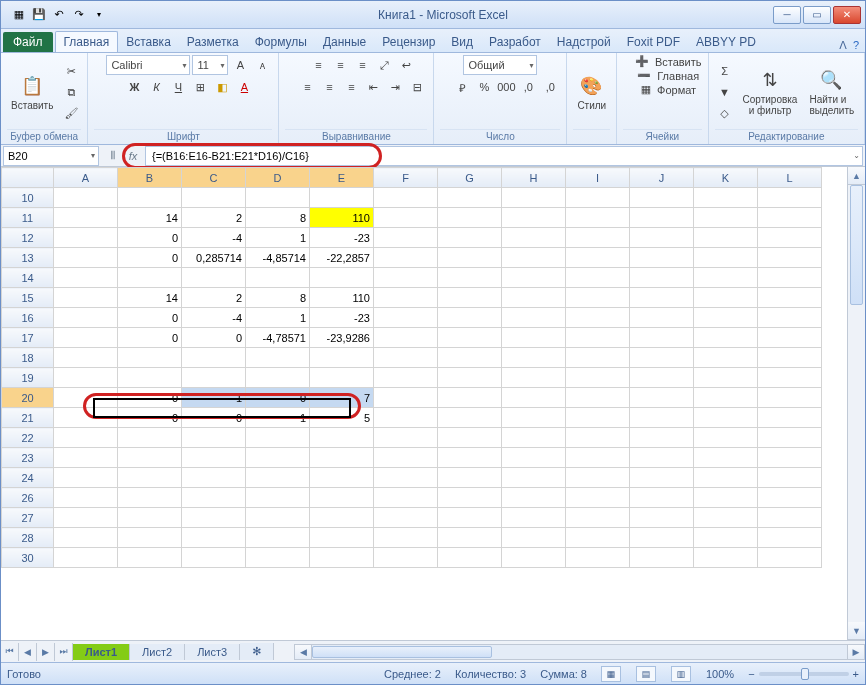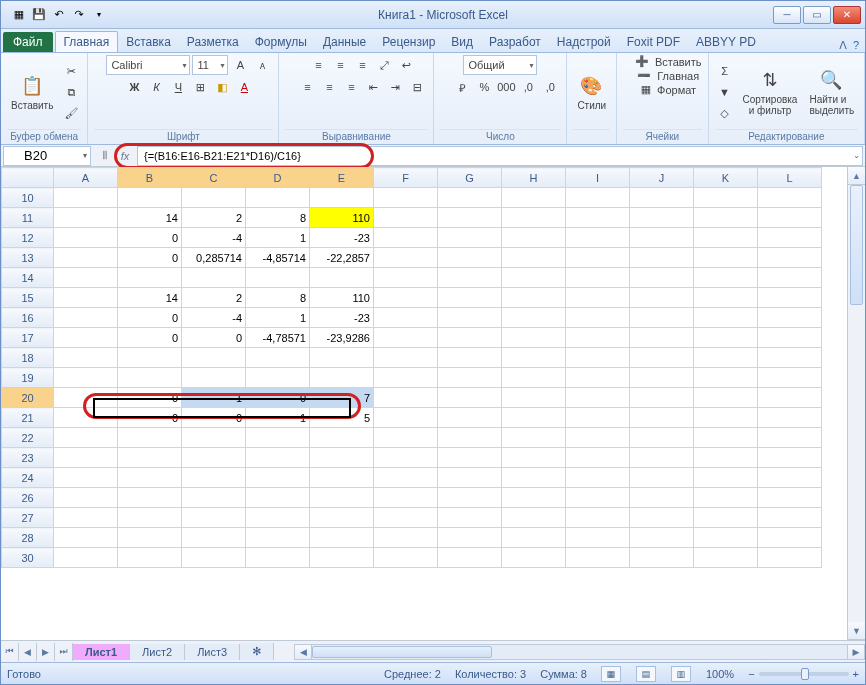--- a/index.html
+++ b/index.html
@@ -33,21 +33,21 @@
 .bigbtn { display: flex; flex-direction: column; align-items: center; gap: 2px; padding: 2px 4px; font-size: 10px; color: #444; }
 .bigbtn .ico { width: 24px; height: 24px; display: flex; align-items: center; justify-content: center; font-size: 18px; }
 .smallbtn { width: 20px; height: 20px; display: flex; align-items: center; justify-content: center; font-size: 11px; border: 1px solid transparent; }
 .sel { height: 20px; border: 1px solid #b1c5e1; background: #fff; font-size: 11px; padding: 0 14px 0 4px; position: relative; display: flex; align-items: center; }
 .sel::after { content: '▾'; position: absolute; right: 3px; font-size: 8px; color: #666; }
 .col { display: flex; flex-direction: column; gap: 1px; }
 .row { display: flex; gap: 2px; padding-left: 12px; }
 
 
 .fbar-row { height: 22px; border-bottom: 1px solid #c0c9d6; display: flex; align-items: center; background: #eef2f8; }
-.namebox { width: 88px; height: 20px; border: 1px solid #b1c5e1; background: #fff; margin: 0 2px; display: flex; align-items: center; padding: 0 20px; font-size: 13px; position: relative; }
+.namebox { width: 96px; height: 20px; border: 1px solid #b1c5e1; background: #fff; margin: 0 2px; display: flex; align-items: center; padding: 0 4px; font-size: 11px; position: relative; }
 .namebox::after { content: '▾'; position: absolute; right: 3px; font-size: 8px; color: #666; }
 .fxbtns { display: flex; gap: 0; padding: 0 2px; }
 .fxbtn { width: 20px; height: 20px; display: flex; align-items: center; justify-content: center; font-size: 11px; color: #6a7a8a; }
 .fbar { flex: 1; height: 20px; border: 1px solid #b1c5e1; background: #fff; margin-right: 2px; padding: 0 6px; font-size: 11px; display: flex; align-items: center; position: relative; }
 .fbar .highlight-oval { position: absolute; left: -24px; top: -4px; width: 260px; height: 26px; border: 3px solid #d02222; border-radius: 14px; pointer-events: none; }
 .fbar .expand { position: absolute; right: 2px; font-size: 8px; color: #666; }
 
 
 .grid-wrap { flex: 1; display: flex; overflow: hidden; position: relative; }
 .sheet { flex: 1; overflow: hidden; position: relative; }
@@ -67,21 +67,21 @@
 
 .vscroll { width: 18px; background: #eef2f8; border-left: 1px solid #c0c9d6; display: flex; flex-direction: column; }
 .vsbtn { height: 18px; display: flex; align-items: center; justify-content: center; font-size: 9px; color: #5a7aa6; background: linear-gradient(#f7f9fc,#e4ecf7); border-bottom: 1px solid #c0c9d6; }
 .vstrack { flex: 1; position: relative; }
 .vsthumb { position: absolute; left: 2px; right: 2px; top: 0; height: 120px; background: linear-gradient(#e8f0fb,#cfe0f7); border: 1px solid #a8c0e0; border-radius: 2px; }
 
 
 .sheettabs { height: 22px; background: #eef2f8; border-top: 1px solid #c0c9d6; display: flex; align-items: center; font-size: 11px; }
 .navbtn { width: 18px; height: 18px; display: flex; align-items: center; justify-content: center; font-size: 9px; color: #5a7aa6; border-right: 1px solid #c0c9d6; }
 .stab { padding: 2px 12px; background: #e4ecf7; border-right: 1px solid #c0c9d6; color: #3a5a8a; }
-.stab.active { background: #f0abfc; font-weight: bold; }
+.stab.active { background: #84cc16; font-weight: bold; }
 .hscroll { flex: 1; display: flex; align-items: center; margin-left: 20px; }
 .hsbtn { width: 18px; height: 16px; display: flex; align-items: center; justify-content: center; font-size: 9px; color: #5a7aa6; background: linear-gradient(#f7f9fc,#e4ecf7); border: 1px solid #c0c9d6; }
 .hstrack { flex: 1; height: 16px; background: #e4ecf7; position: relative; border-top: 1px solid #c0c9d6; border-bottom: 1px solid #c0c9d6; }
 .hsthumb { position: absolute; left: 0; top: 1px; bottom: 1px; width: 180px; background: linear-gradient(#e8f0fb,#cfe0f7); border: 1px solid #a8c0e0; border-radius: 2px; }
 
 
 .status { height: 22px; background: linear-gradient(#e8f0fb,#cfe0f7); border-top: 1px solid #9fb8dd; display: flex; align-items: center; font-size: 11px; color: #3a5a8a; padding: 0 6px; gap: 14px; }
 .status .spacer { flex: 1; }
 .viewbtn { width: 20px; height: 16px; border: 1px solid #a8c0e0; background: #f4f8fd; margin-right: 1px; display: flex; align-items: center; justify-content: center; font-size: 9px; }
 .zoom { display: flex; align-items: center; gap: 4px; }

